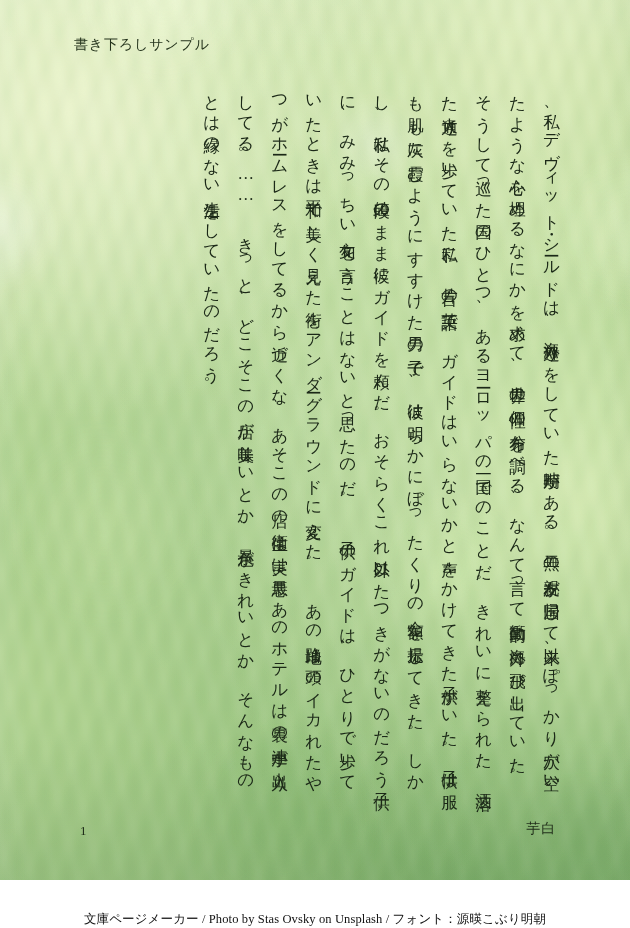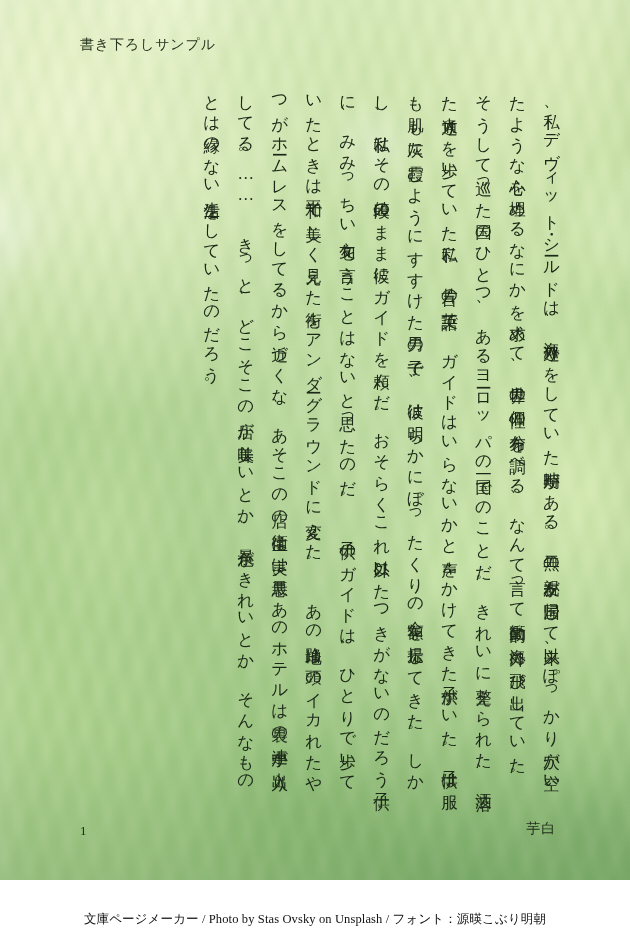--- a/index.html
+++ b/index.html
@@ -85,21 +85,21 @@
       linear-gradient(to right, rgba(255,255,255,0.22) 0%, rgba(255,255,255,0) 12%, rgba(255,255,255,0) 88%, rgba(70,110,58,0.12) 100%);
   }
   
   .bg-wash {
     background: rgba(255,255,255,0.10);
   }
 
   
   #doc-header {
     position: absolute;
-    left: 80px;
+    left: 74px;
     top: 36px;
     font-size: 14px;
     letter-spacing: 0.06em;
     color: #24331c;
     font-family: "Liberation Serif", serif;
   }
 
   
   #body-text {
     position: absolute;

